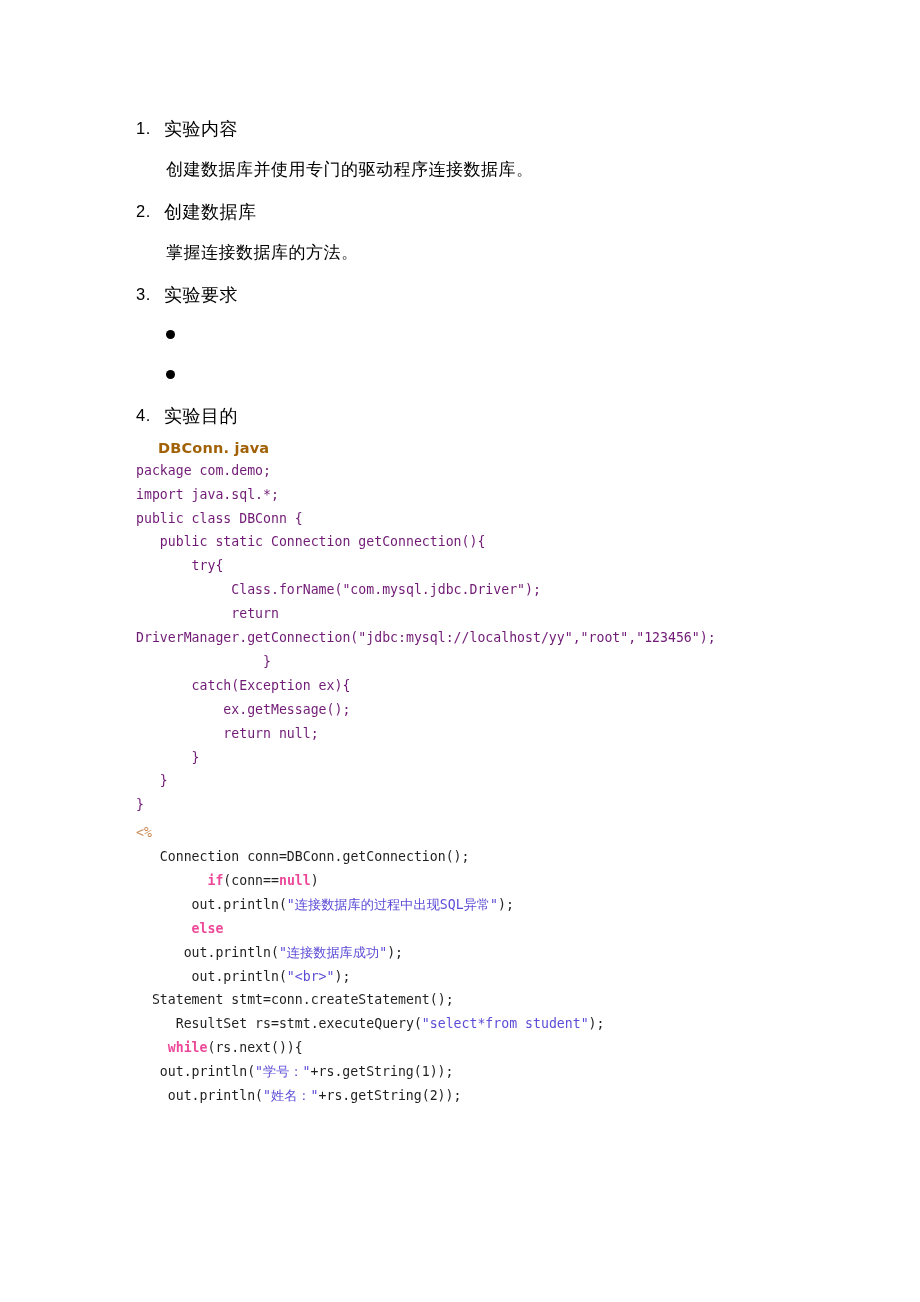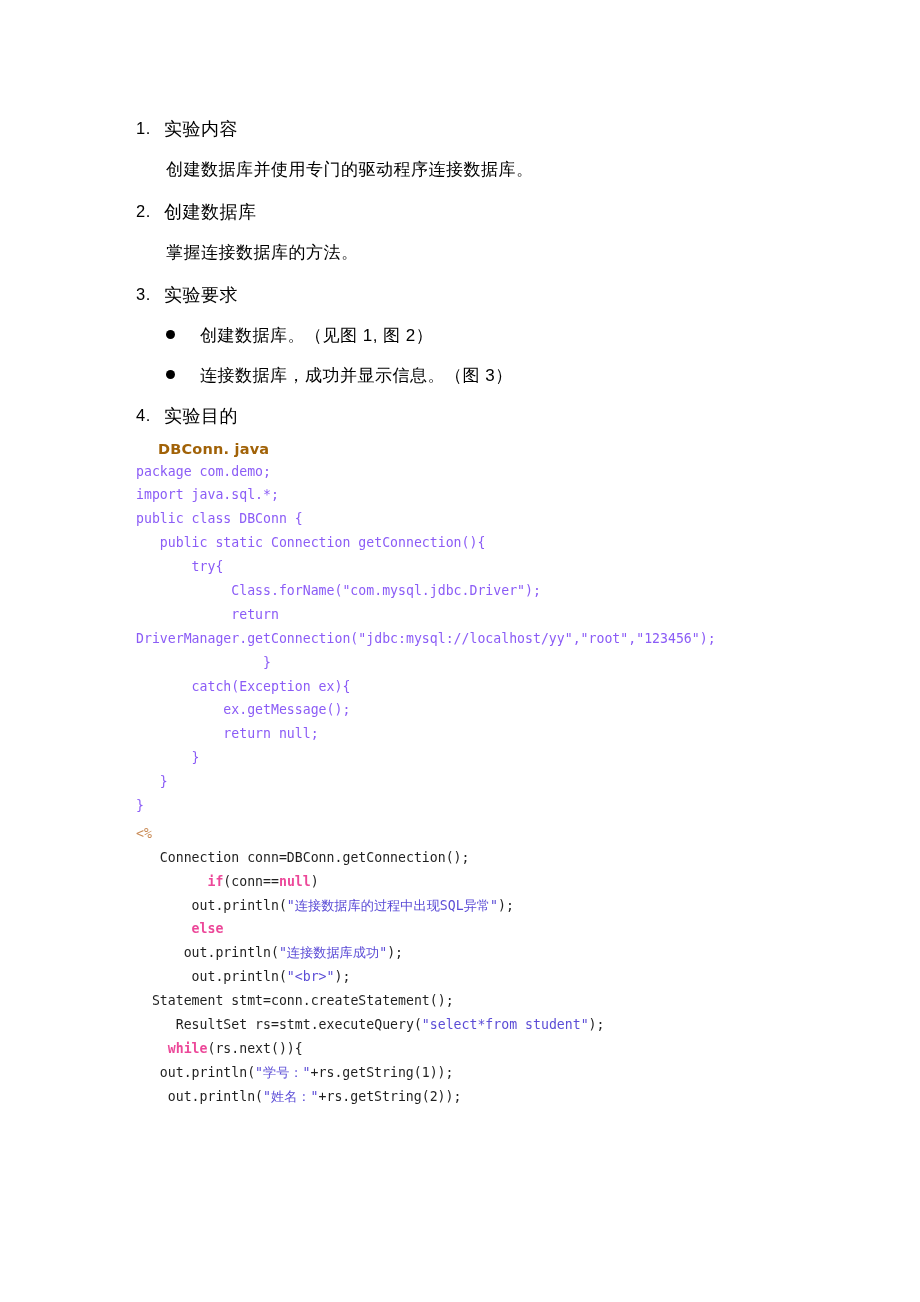--- a/index.html
+++ b/index.html
@@ -102,21 +102,21 @@
     font-family: "DejaVu Sans Mono", "Liberation Mono", monospace;
     font-size: 13.2px;
     line-height: 1.81;
     white-space: pre-wrap;
     margin: 0 0 4px 0;
     letter-spacing: 0;
   }
   .code-block .ln { display: block; min-height: 1.81em; }
 
   .java-code { color: #8e2a5f; }
-  .java-code .ln { color: #8b5cf6; }
+  .java-code .ln { color: #701a75; }
 
   .jsp-code { color: #1f1f1f; }
   .jsp-code .kw   { color: #ec4899; font-weight: bold; }
   .jsp-code .str  { color: #5b4cd6; }
   .jsp-code .tagp { color: #c98a55; }
 </style>
 </head>
 <body>
 
 <div class="page">
@@ -135,25 +135,23 @@
     <p class="para">掌握连接数据库的方法。</p>
 
     <div class="num-item">
       <span class="num-marker">3.</span>
       <span class="num-text">实验要求</span>
     </div>
 
     <ul class="bullet-list">
       <li class="bullet-item">
         <span class="bullet-dot"><span></span></span>
-        <span class="bullet-text">创建数据库。（见图 1, 图 2）</span>
       </li>
       <li class="bullet-item">
         <span class="bullet-dot"><span></span></span>
-        <span class="bullet-text">连接数据库，成功并显示信息。（图 3）</span>
       </li>
     </ul>
 
     <div class="num-item" style="margin-bottom:12px;">
       <span class="num-marker">4.</span>
       <span class="num-text">实验目的</span>
     </div>
 
     <div class="code-title indented">DBConn. java</div>
     <div class="code-block java-code"><span class="ln">package com.demo;</span><span class="ln">import java.sql.*;</span><span class="ln">public class DBConn {</span><span class="ln">   public static Connection getConnection(){</span><span class="ln">       try{</span><span class="ln">            Class.forName("com.mysql.jdbc.Driver");</span><span class="ln">            return</span><span class="ln">DriverManager.getConnection("jdbc:mysql://localhost/yy","root","123456");</span><span class="ln">                }</span><span class="ln">       catch(Exception ex){</span><span class="ln">           ex.getMessage();</span><span class="ln">           return null;</span><span class="ln">       }</span><span class="ln">   }</span><span class="ln">}</span></div>

